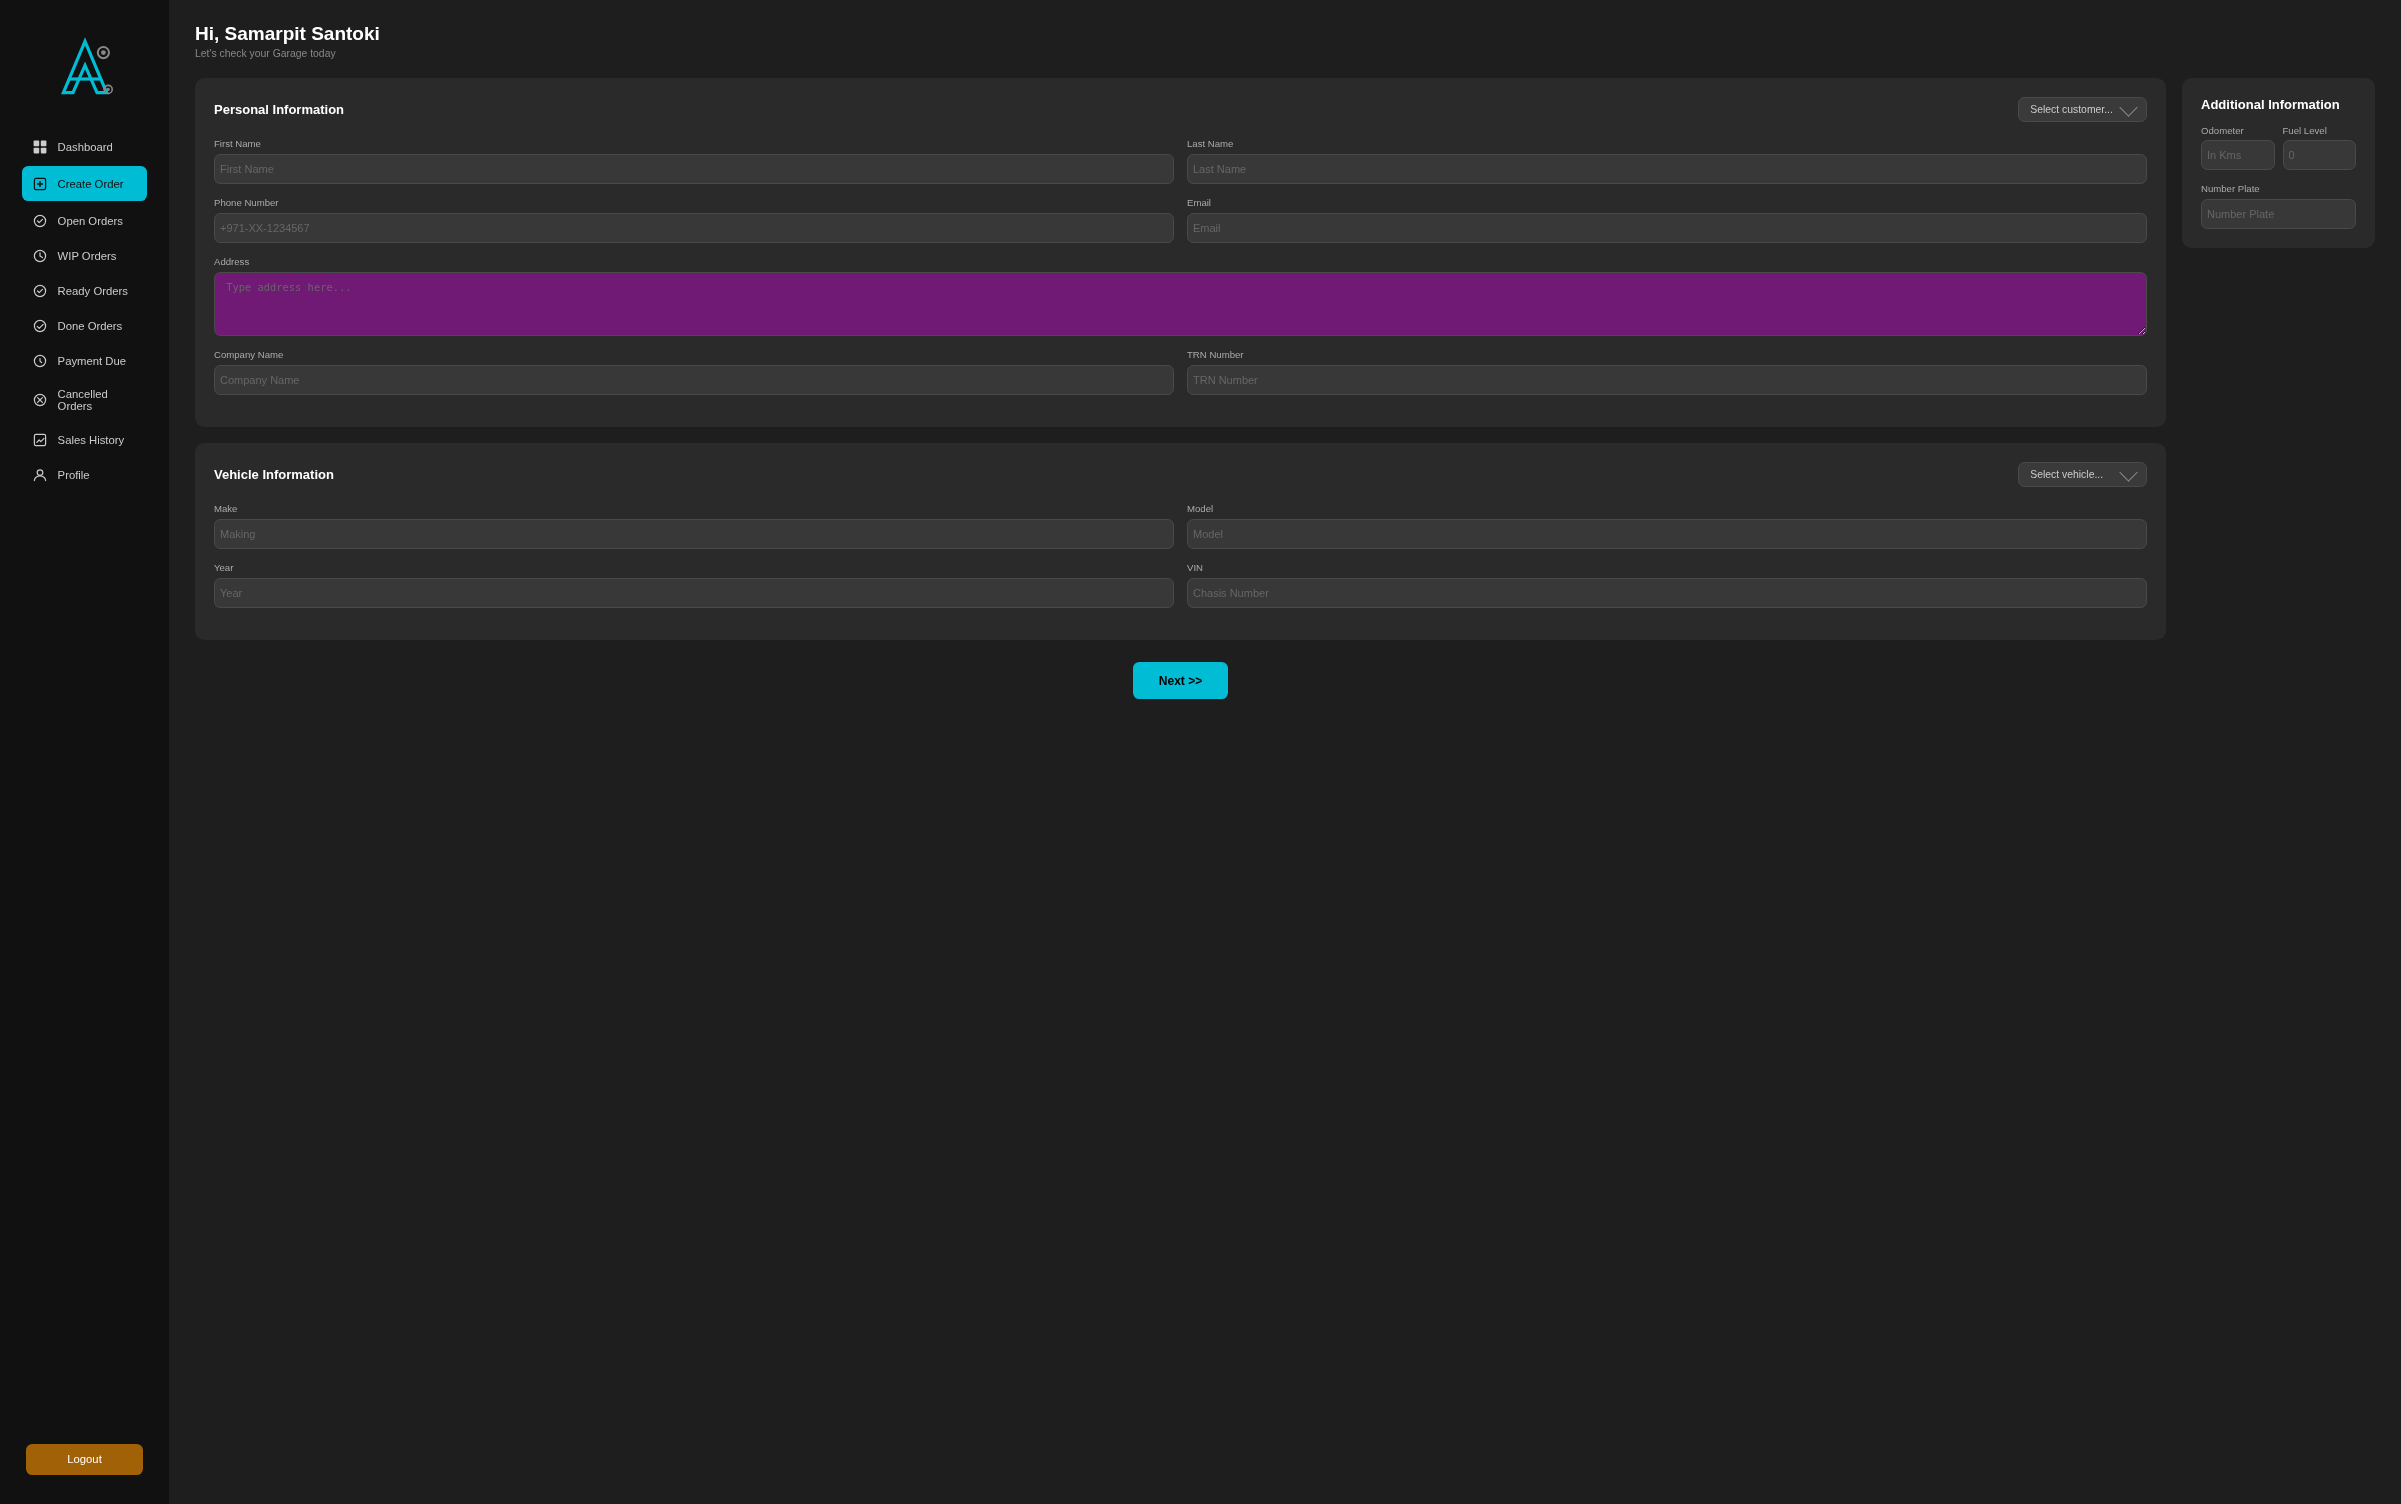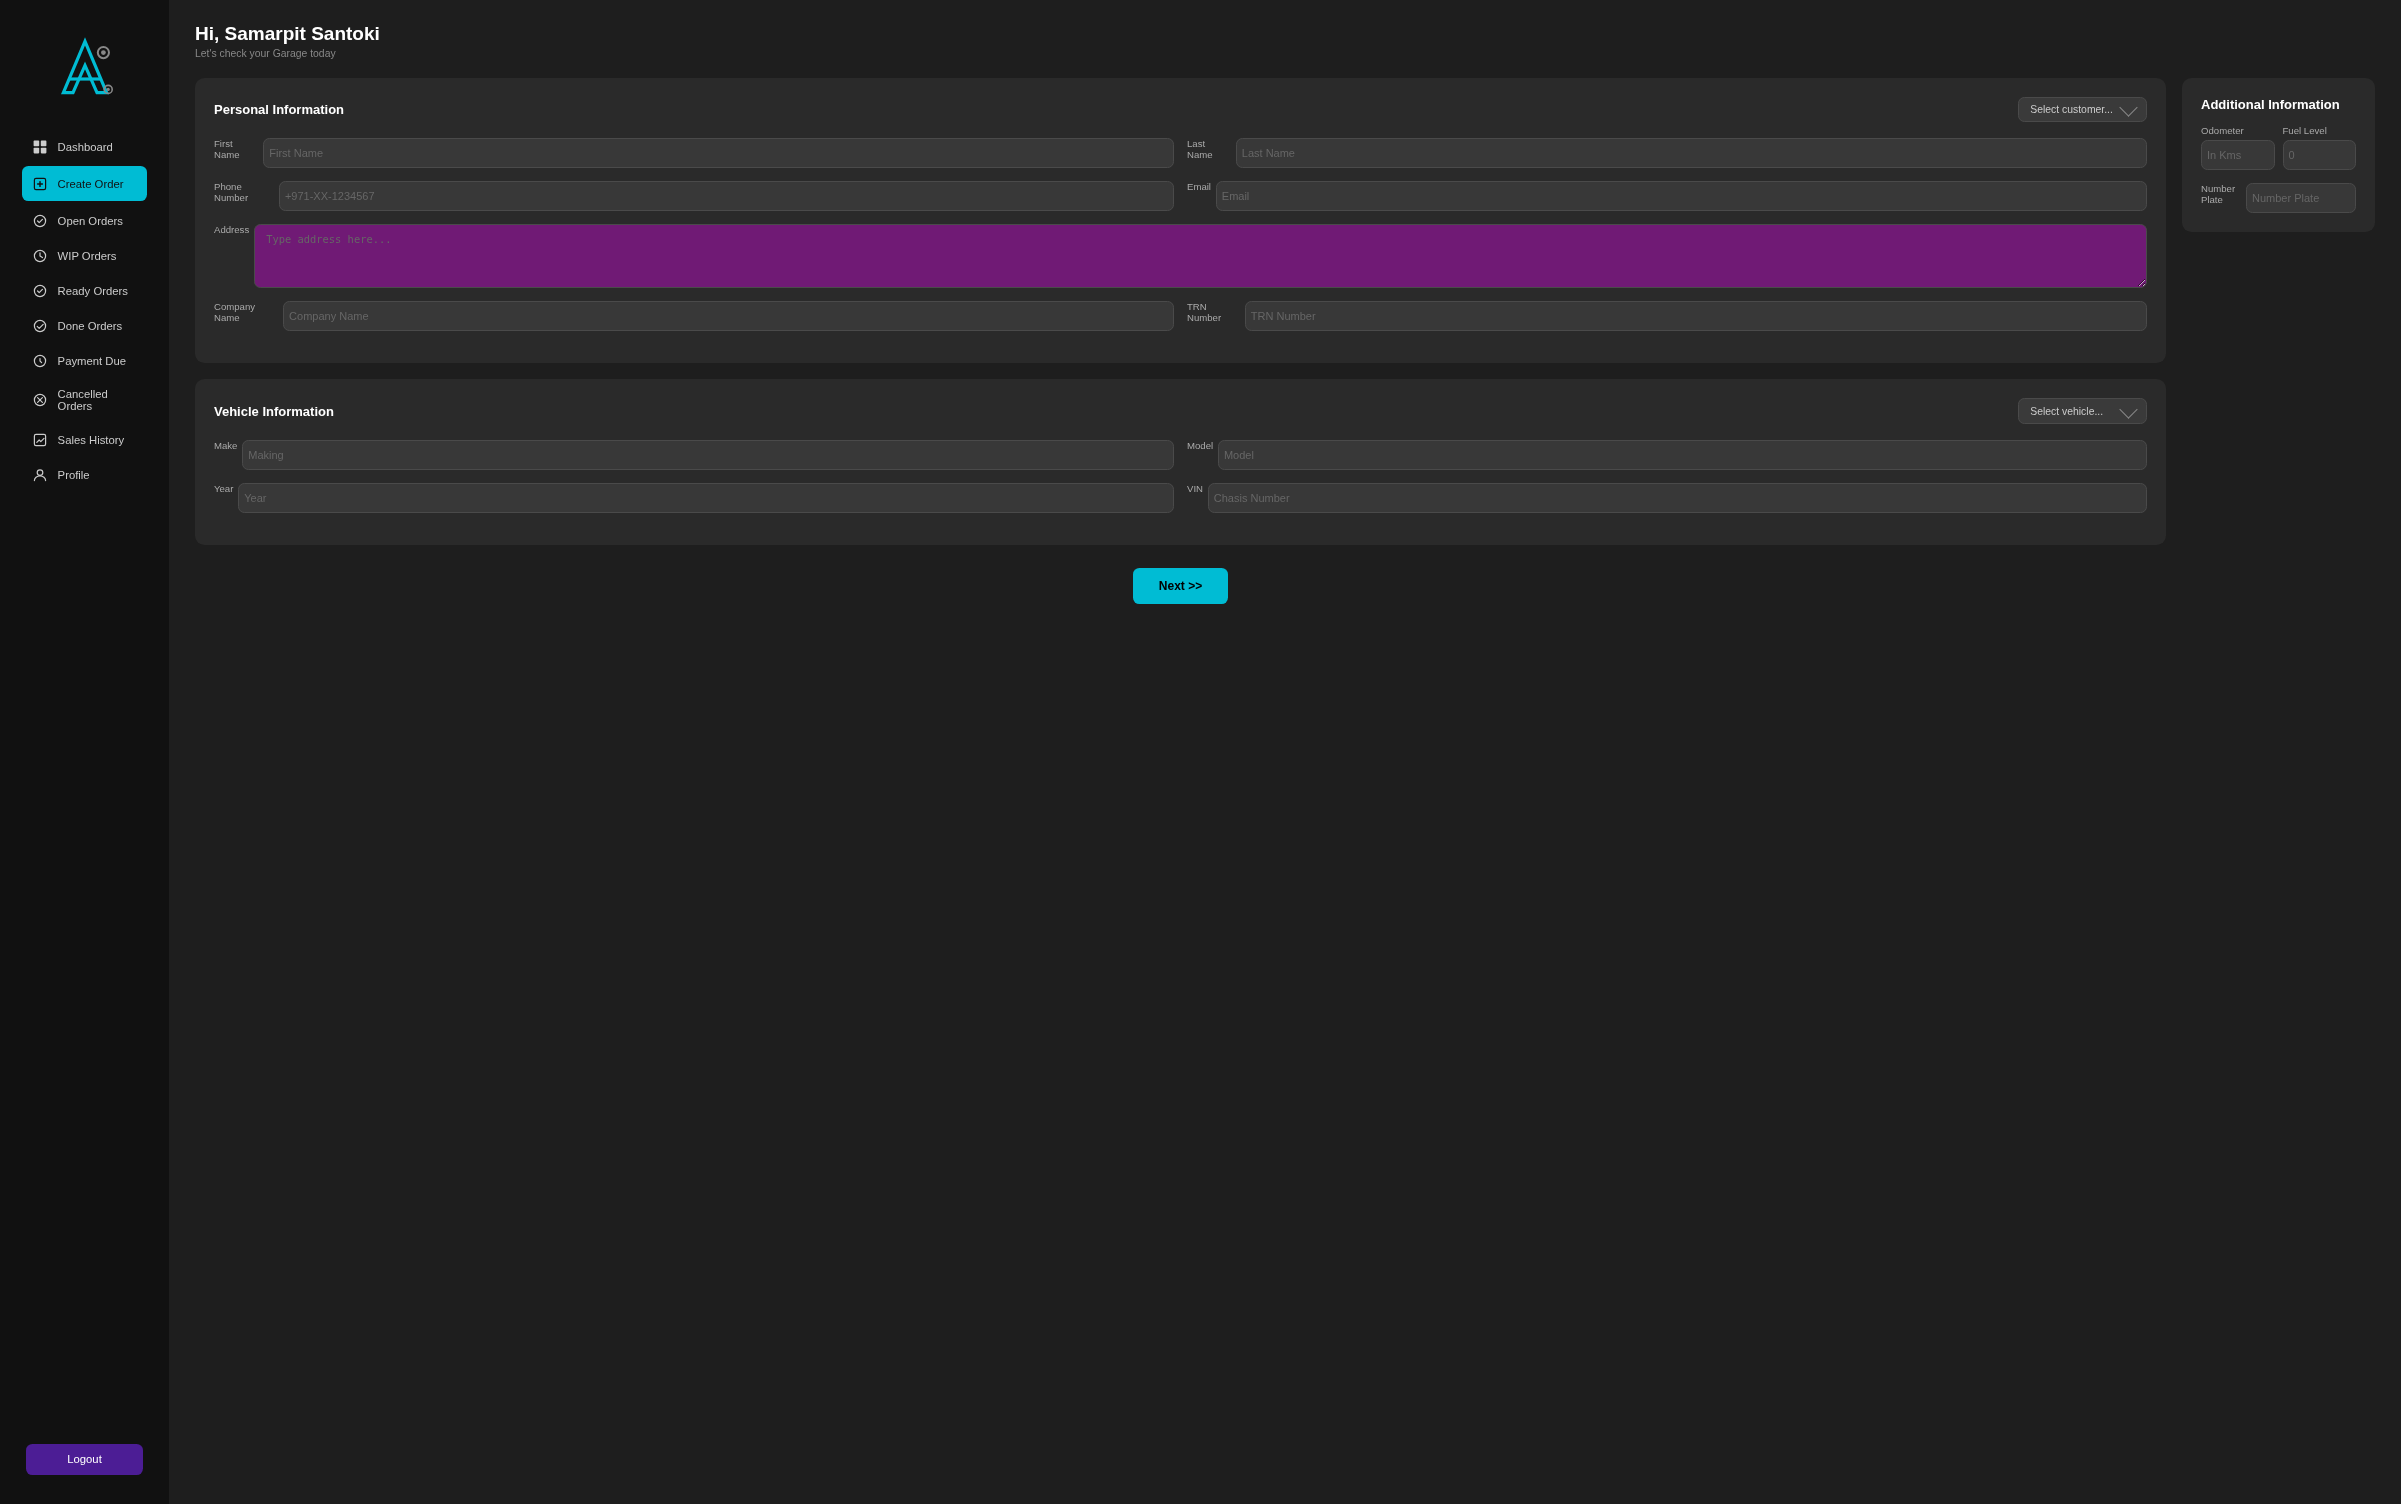--- a/index.html
+++ b/index.html
@@ -66,21 +66,21 @@
       height: 16px;
       flex-shrink: 0;
     }
 
     .sidebar-logout {
       padding: 13px 9.6px;
     }
 
     .logout-btn {
       width: 100%;
-      background: #4c1d95;
+      background: #a16207;
       color: white;
       border: none;
       border-radius: 6.4px;
       padding: 9.6px;
       font-size: 11.3px;
       font-weight: 500;
       cursor: pointer;
     }
 
     
@@ -169,21 +169,21 @@
     
     .form-row {
       display: flex;
       gap: 13px;
       margin-bottom: 13px;
     }
 
     .form-field {
       flex: 1;
       display: flex;
-      flex-direction: row;
+      flex-direction: column;
       gap: 4.8px;
     }
 
     .field-label {
       font-size: 9.6px;
       color: #aaaaaa;
       font-weight: 400;
     }
 
     .field-input {

